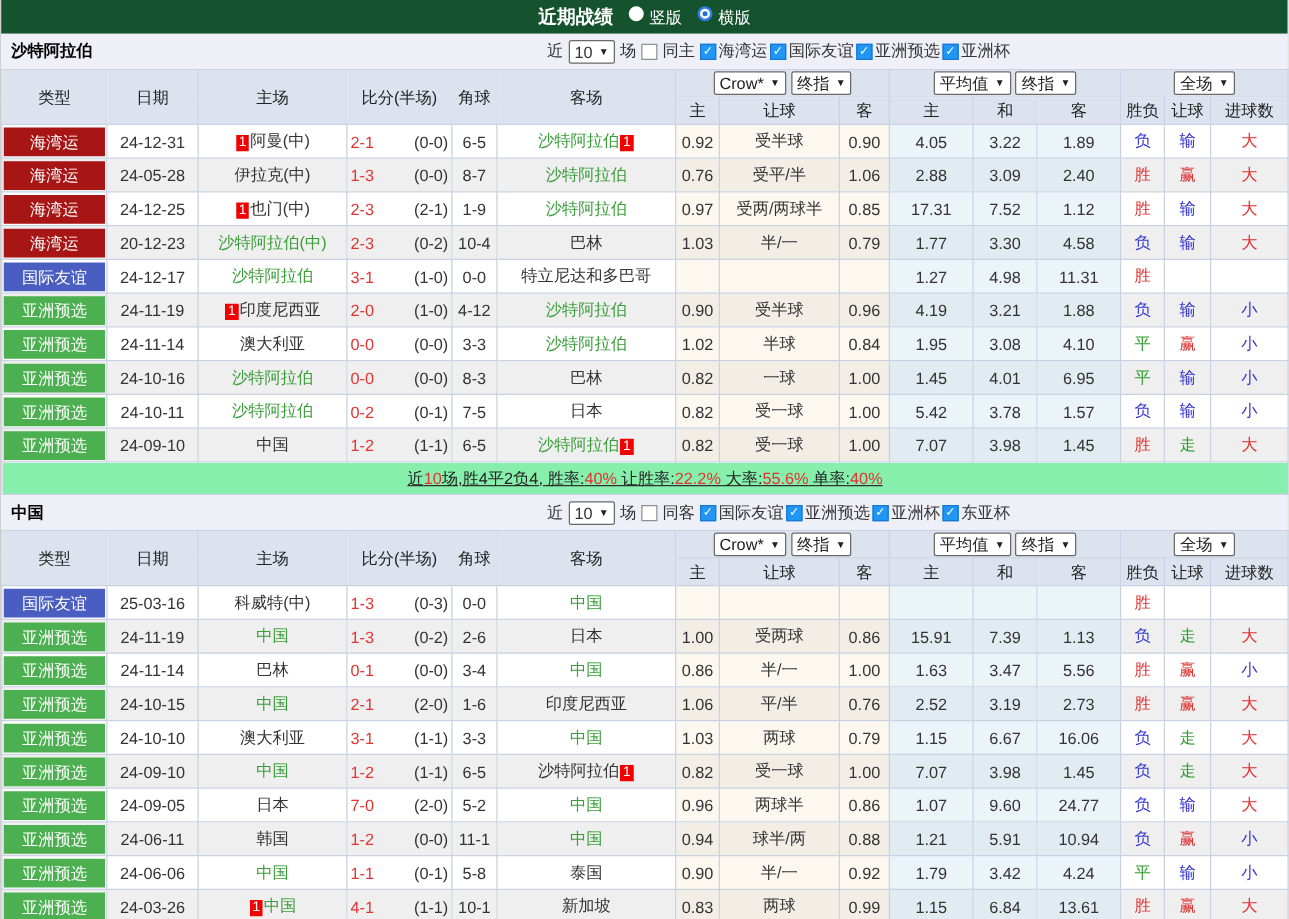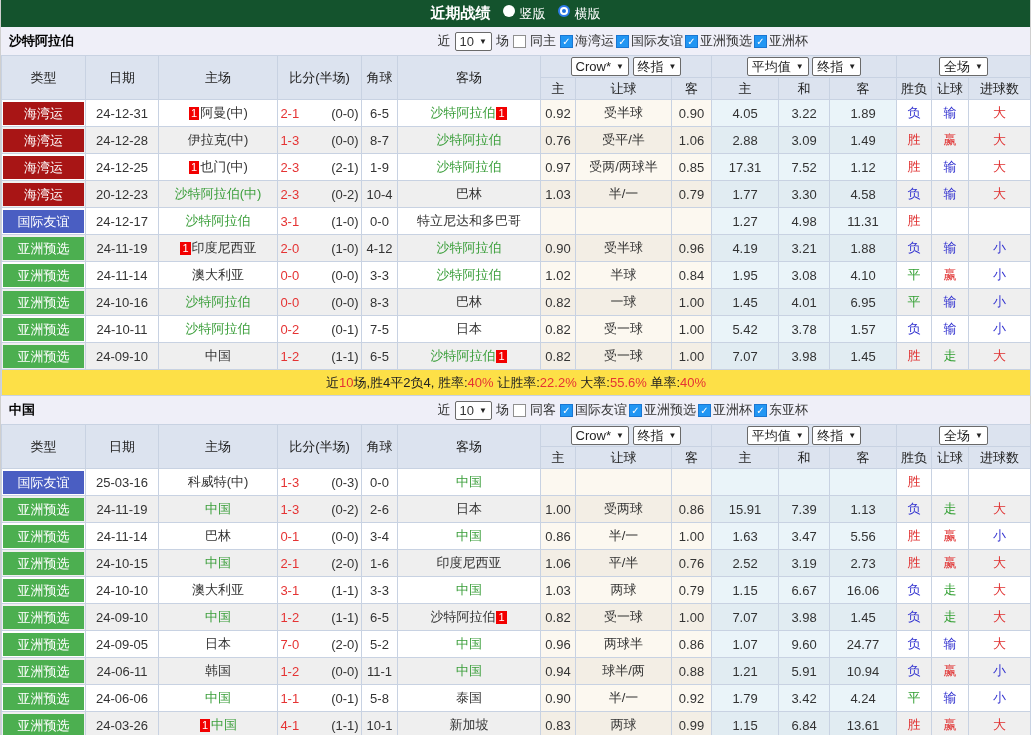--- a/index.html
+++ b/index.html
@@ -34,21 +34,21 @@
   tr.even td{background:#EFEFEF;}
   tr.odd td.c-odds{background:#FCF8F0;} tr.even td.c-odds{background:#F3EEE5;}
   tr.odd td.c-avg{background:#EAF4F9;}  tr.even td.c-avg{background:#E1ECF2;}
   td.c-type{padding:0;}
   .tp{display:block;margin:1px;height:23px;line-height:23px;color:#fff;}
   .tp-red{background:#A81515;} .tp-blue{background:#4A5EC2;} .tp-green{background:#4CAF50;}
   .badge{display:inline-block;background:#F20000;color:#fff;font-size:11px;line-height:13px;padding:0 2px;margin:0 1px;}
   .tm-grn{color:#3A9E3A;} .tm-blk{color:#333;}
   .sc-full{color:#E53333;} .sc-half{color:#333;margin-left:32px;}
   .c-red{color:#E03030;} .c-blue{color:#3434D0;} .c-green{color:#2F9E2F;}
-  tfoot td{height:25px;background:#fde047;}
+  tfoot td{height:25px;background:#86efac;text-decoration:underline;}
   .sum-k{color:#222;} .sum-r{color:#E53333;}
 </style>
 </head>
 <body>
 
 <div class="page">
 
   <div class="titlebar">
     <span class="title">近期战绩</span>
     <span class="radio-item">
@@ -167,31 +167,31 @@
     <td class="c-avg">3.22</td>
     <td class="c-avg">1.89</td>
     <td class="c-blue">负</td>
     <td class="c-blue">输</td>
     <td class="c-red">大</td>
   </tr>
         <tr class="even">
     <td class="c-type">
             <span class="tp tp-red">海湾运</span>
           </td>
-    <td>24-12-28</td>
+    <td>24-05-28</td>
     <td><span class="tm-blk">伊拉克(中)</span></td>
     <td><span class="sc-full">1-3</span><span class="sc-half">(0-0)</span></td>
     <td>8-7</td>
     <td><span class="tm-grn">沙特阿拉伯</span></td>
     <td class="c-odds">0.76</td>
     <td class="c-odds">受平/半</td>
     <td class="c-odds">1.06</td>
     <td class="c-avg">2.88</td>
     <td class="c-avg">3.09</td>
-    <td class="c-avg">1.49</td>
+    <td class="c-avg">2.40</td>
     <td class="c-red">胜</td>
     <td class="c-red">赢</td>
     <td class="c-red">大</td>
   </tr>
         <tr class="odd">
     <td class="c-type">
             <span class="tp tp-red">海湾运</span>
           </td>
     <td>24-12-25</td>
     <td><span class="badge">1</span><span class="tm-blk">也门(中)</span></td>

